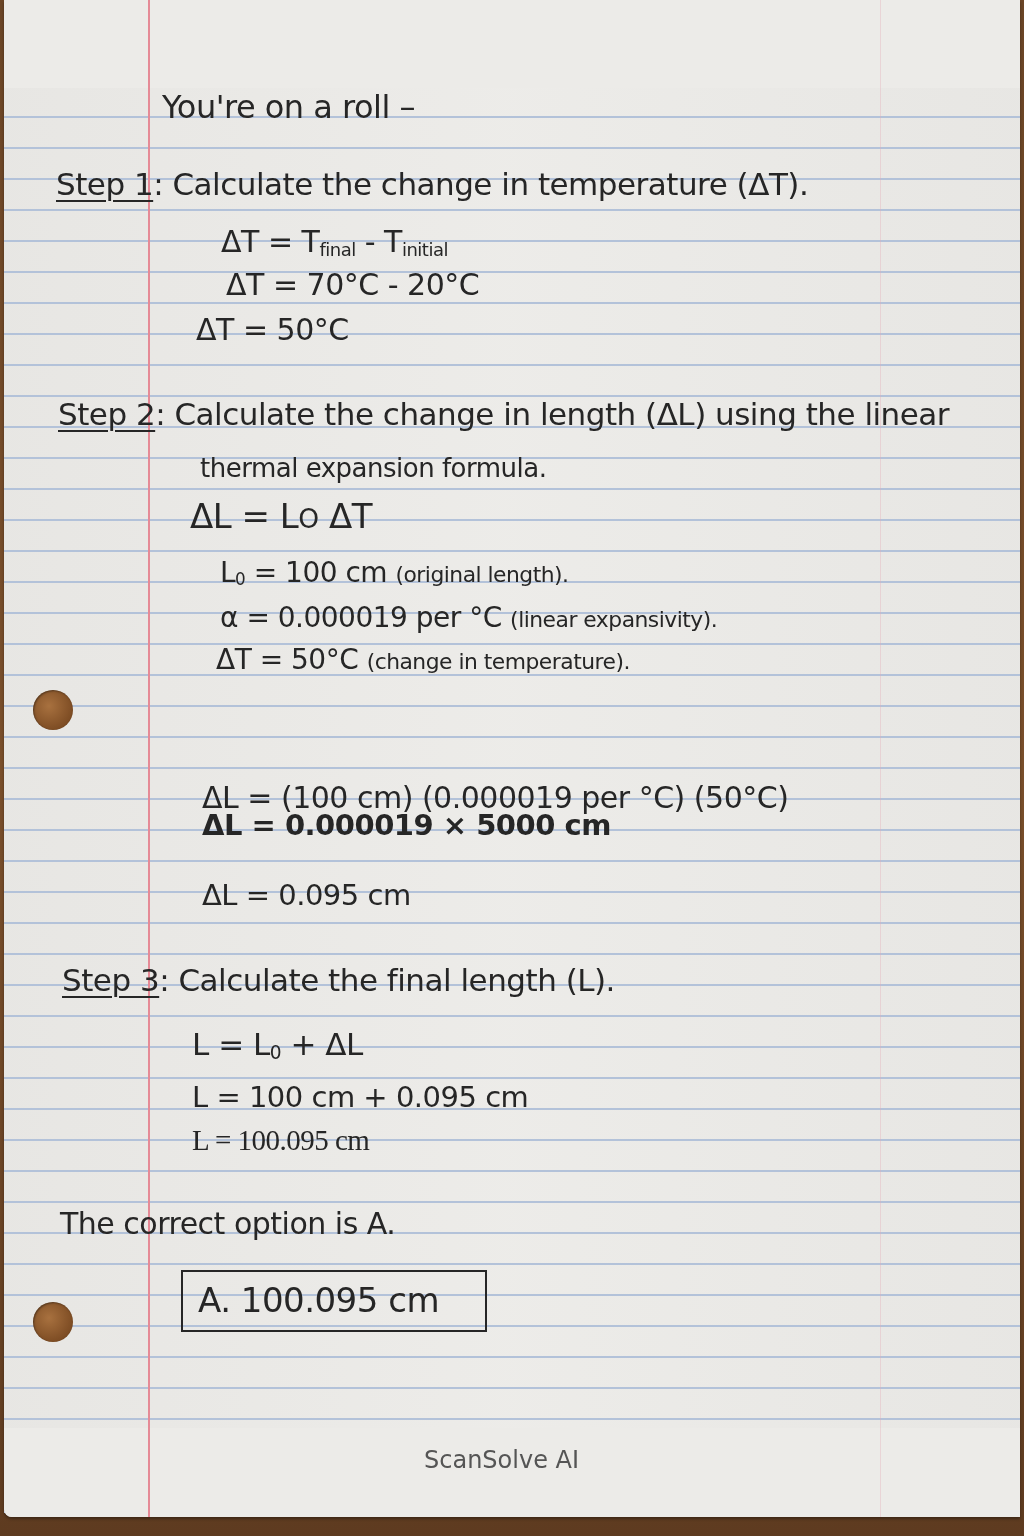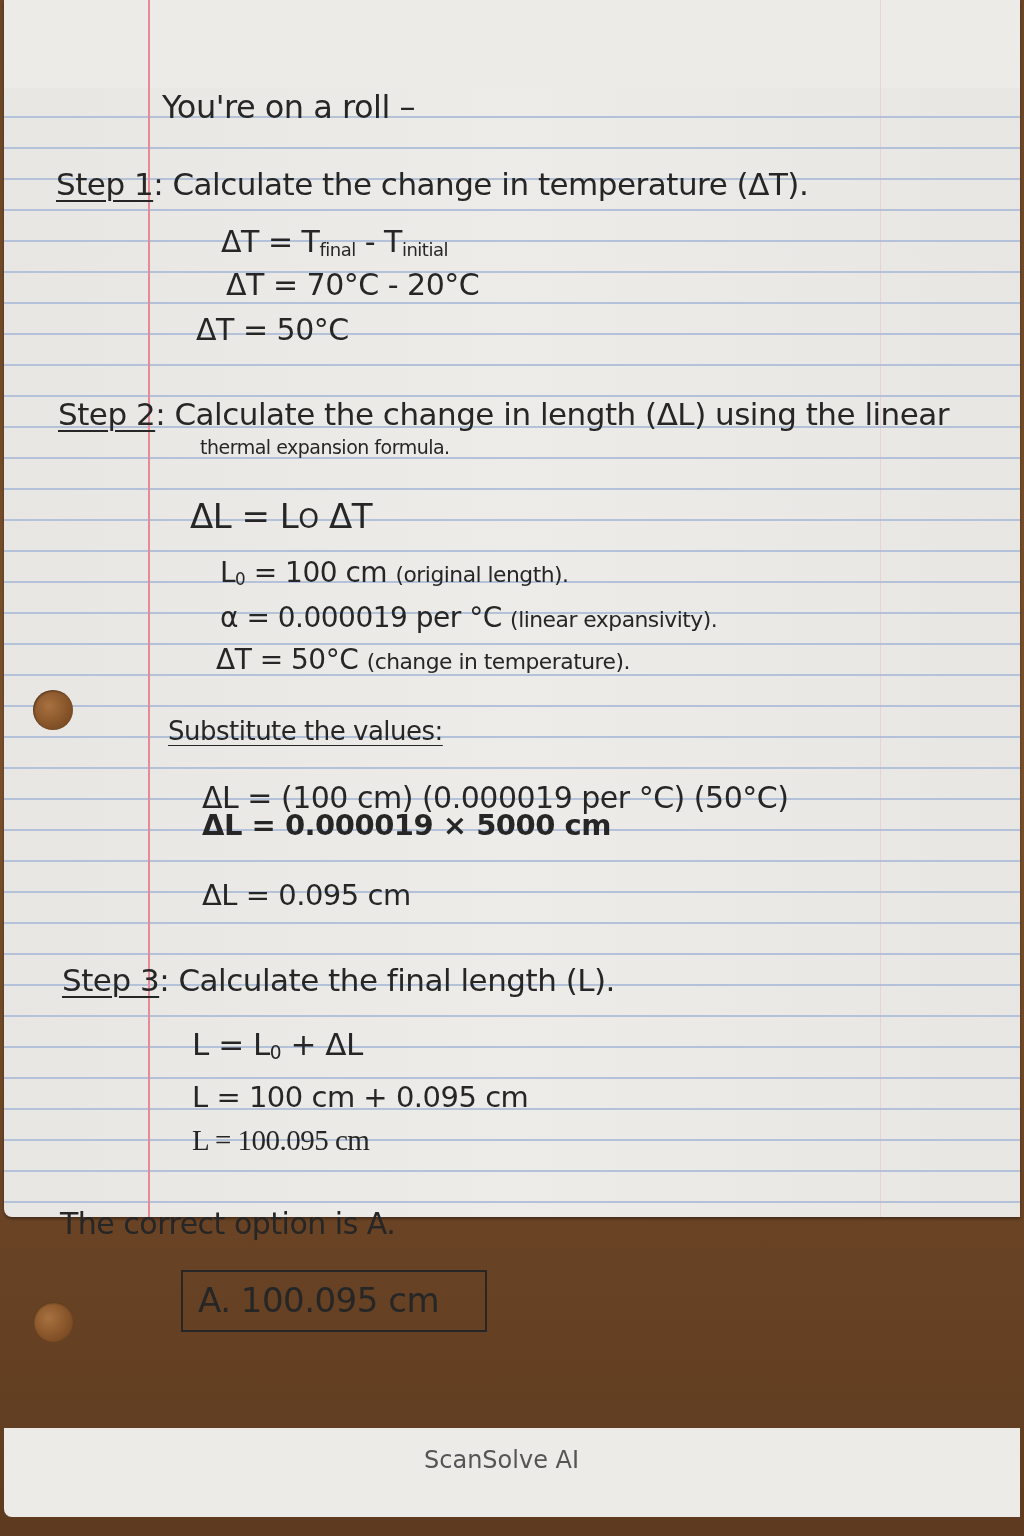--- a/index.html
+++ b/index.html
@@ -2,21 +2,21 @@
 <html><head>
 <meta charset="utf-8">
 <style>
   html, body { margin:0; padding:0; }
   body {
     width:1024px; height:1536px; position:relative; overflow:hidden;
     background: linear-gradient(180deg, #6b4526 0%, #7a4f2b 50%, #5e3b20 100%);
     font-family: "DejaVu Sans", sans-serif;
   }
   .paper {
-    position:absolute; left:4px; top:0; width:1016px; height:1217px;
+    position:absolute; left:4px; top:0; width:1016px; height:1517px;
     background-color:#ecebe8;
     background-image:
       repeating-linear-gradient(180deg, transparent 0px, transparent 117px, transparent 117px),
       linear-gradient(90deg, rgba(0,0,0,0.02), rgba(255,255,255,0.03), rgba(0,0,0,0.02));
     border-bottom-left-radius:8px;
     box-shadow: 0 2px 3px rgba(0,0,0,0.35);
   }
   .rules {
     position:absolute; left:0; top:0; width:100%; height:100%;
     background-image: repeating-linear-gradient(180deg,
@@ -82,21 +82,21 @@
     <span>ΔT</span>
     <span>=</span>
     <span>T</span><span class="sub">final</span><span> - T</span><span class="sub">initial</span>
   </div>
   <div class="hw" style="left:192px;top:267px;font-size:30px;margin-left:30px;">ΔT = 70°C - 20°C</div>
   <div class="hw" style="left:192px;top:312px;font-size:30px;">ΔT = 50°C</div>
 
   <div class="hw" style="left:54px;top:396px;font-size:31px;">
     <span class="u">Step 2</span><span>: Calculate the change in length (ΔL) using the linear</span>
   </div>
-  <div class="hw" style="left:196px;top:436px;font-size:19px;">thermal expansion formula.</div>
+  <div class="hw" style="left:196px;top:453px;font-size:26px;">thermal expansion formula.</div>
 
   <div class="hw" style="left:186px;top:496px;font-size:34px;">
     <span>ΔL = </span><span>L</span><span class="small">O</span><span> ΔT</span>
   </div>
 
   <div class="hw" style="left:216px;top:556px;font-size:28px;">
     <span>L</span><span class="sub">0</span>
     <span>= 100 cm</span>
     <span class="small">(original length).</span>
   </div>
@@ -104,23 +104,20 @@
     <span>α</span>
     <span>= 0.000019 per °C</span>
     <span class="small">(linear expansivity).</span>
   </div>
   <div class="hw" style="left:212px;top:643px;font-size:28px;">
     <span>ΔT</span>
     <span>= 50°C</span>
     <span class="small">(change in temperature).</span>
   </div>
 
-  <div class="hw" style="left:164px;top:716px;font-size:26px;">
-    <span class="u" style="text-decoration-thickness:1px;">Substitute the values:</span>
-  </div>
   <div class="hw" style="left:198px;top:780px;font-size:30px;">ΔL = (100 cm) (0.000019 per °C) (50°C)</div>
   <div class="hw" style="left:198px;top:808px;font-size:29px;font-weight:bold;">ΔL = 0.000019 × 5000 cm</div>
   <div class="hw" style="left:198px;top:878px;font-size:29px;">ΔL = 0.095 cm</div>
 
   <div class="hw" style="left:58px;top:962px;font-size:31px;">
     <span class="u">Step 3</span><span>: Calculate the final length (L).</span>
   </div>
   <div class="hw" style="left:188px;top:1026px;font-size:31px;">
     <span>L = L</span><span class="sub">0</span><span> + ΔL</span>
   </div>

